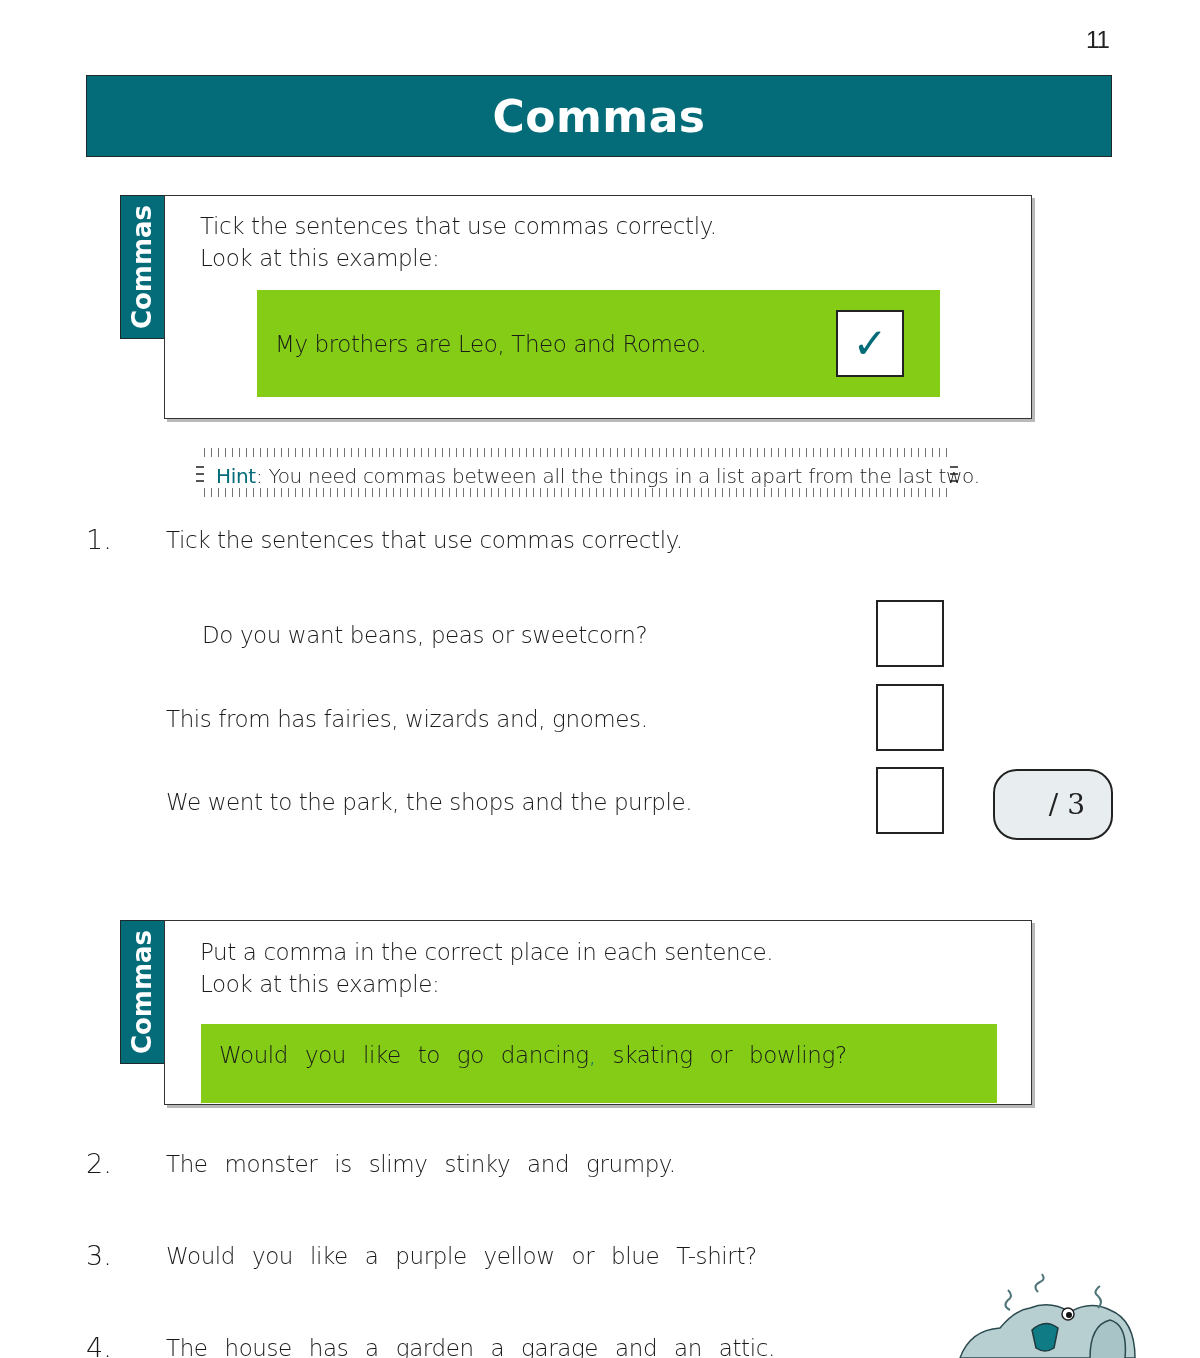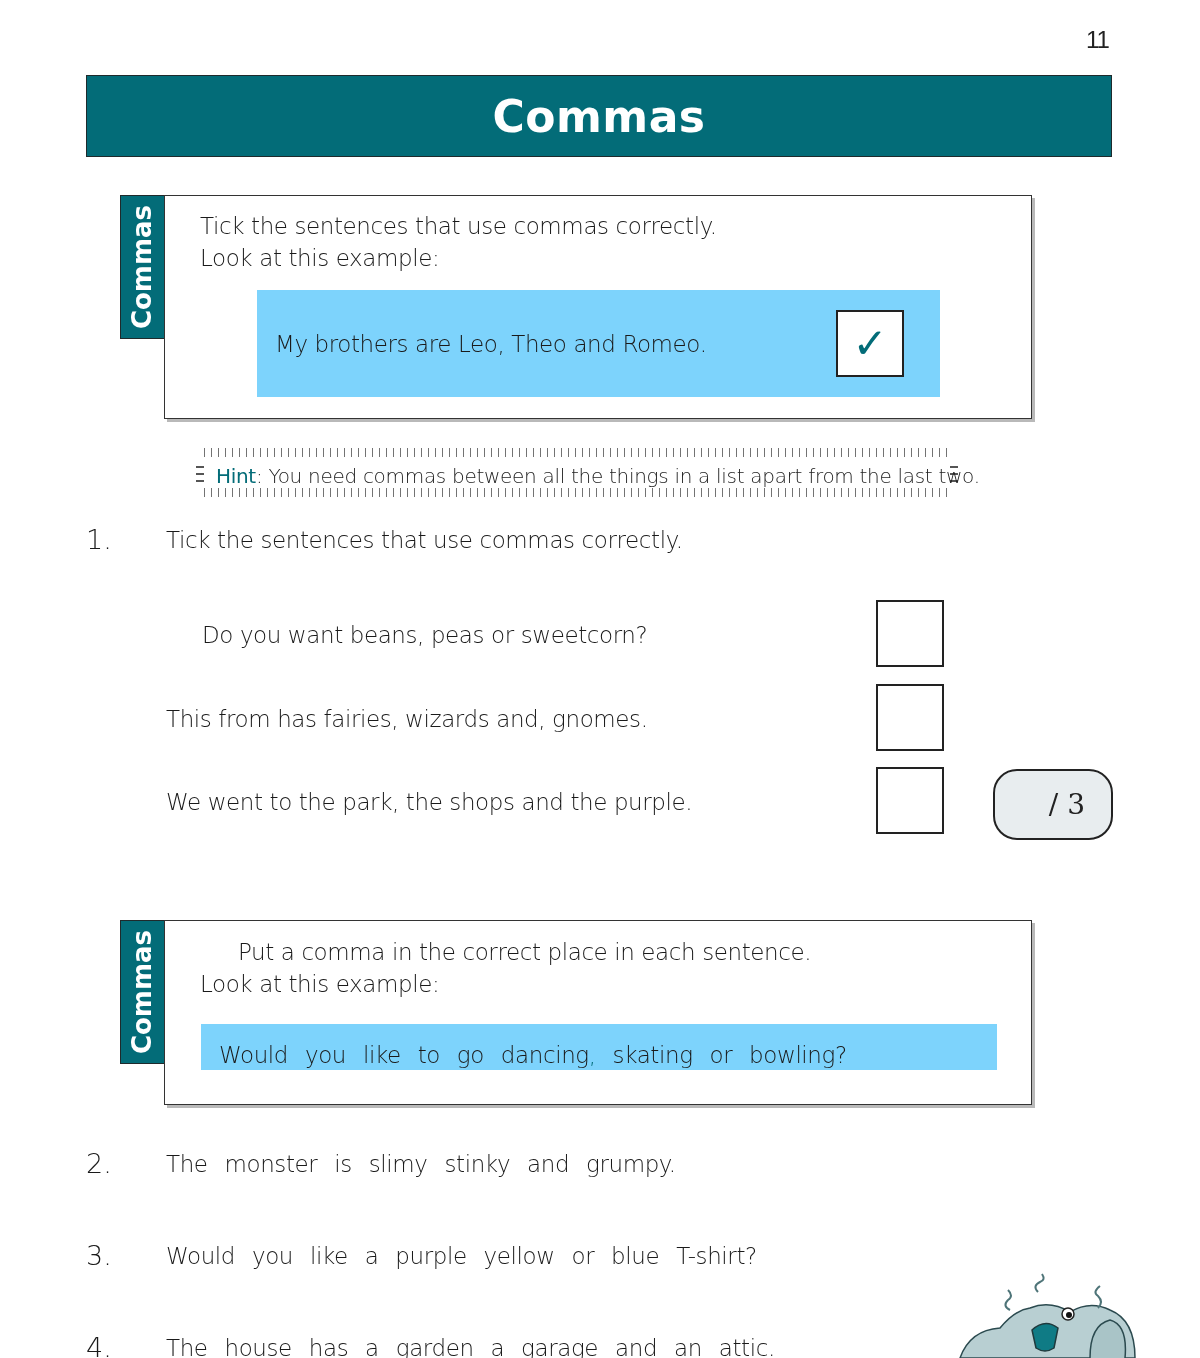--- a/index.html
+++ b/index.html
@@ -33,21 +33,21 @@
     .side-tab span {
       color: #fff; font-weight: bold; font-size: 26px;
       font-family: "DejaVu Sans", sans-serif;
       transform: rotate(-90deg); white-space: nowrap; display: inline-block;
     }
     .serif-text {
       font-family: "DejaVu Sans", sans-serif; font-size: 23px; color: #1a1a1a;
       line-height: 32px; letter-spacing: -0.4px; font-weight: 300;
     }
     .example-panel {
-      background: #7dd3fc;
+      background: #84cc16;
     }
     .checkbox {
       border: 2px solid #222; box-sizing: border-box; background: #fff;
     }
     .tick {
       color: #036c78; font-size: 42px; line-height: 1; font-weight: bold;
     }
     .hint-wrap {
       left: 196px; top: 446px; width: 762px; height: 54px;
     }
@@ -128,23 +128,23 @@
 <div class="abs checkbox" style="left:876px; top:767px; width:68px; height:67px;"></div>
 
 <div class="abs score-box">
   <span>/ 3</span>
 </div>
 
 <div class="abs side-tab" style="left:120px; top:920px; height:144px;">
   <span>Commas</span>
 </div>
 <div class="abs instr-box" style="left:164px; top:920px; width:868px; height:185px;">
-  <div class="abs serif-text" style="left:35px; top:15px;margin-left:38px;">Put a comma in the correct place in each sentence.</div>
+  <div class="abs serif-text" style="left:35px; top:15px;">Put a comma in the correct place in each sentence.</div>
   <div class="abs serif-text" style="left:35px; top:47px;">Look at this example:</div>
-  <div class="abs example-panel" style="left:36px; top:103px; width:796px; height:46px;">
+  <div class="abs example-panel" style="left:36px; top:103px; width:796px; height:79px;">
     <div class="abs serif-text spaced" style="left:18px; top:15px; white-space:nowrap;"><span>Would you like to go dancing</span><span class="teal-comma">,</span><span> skating or bowling?</span></div>
   </div>
 </div>
 
 <div class="abs qnum" style="left:86px; top:1148px;">2.</div>
 <div class="abs serif-text spaced" style="left:166px; top:1148px;">The monster is slimy stinky and grumpy.</div>
 
 <div class="abs qnum" style="left:86px; top:1240px;">3.</div>
 <div class="abs serif-text spaced" style="left:166px; top:1240px;">Would you like a purple yellow or blue T-shirt?</div>
 

